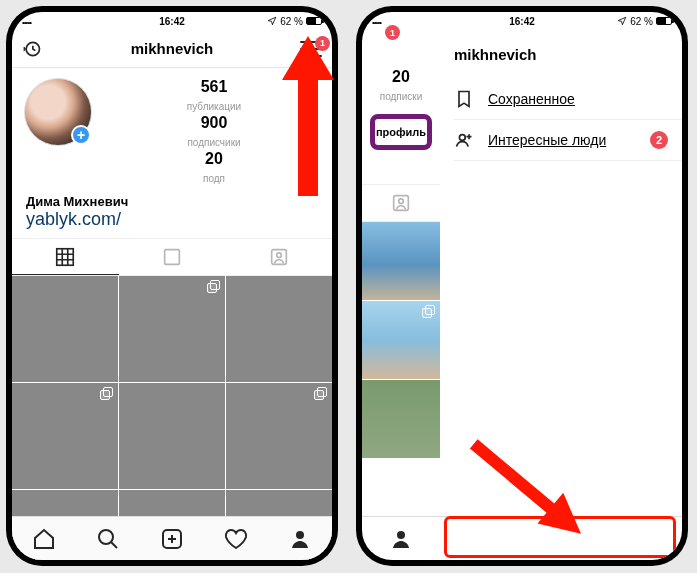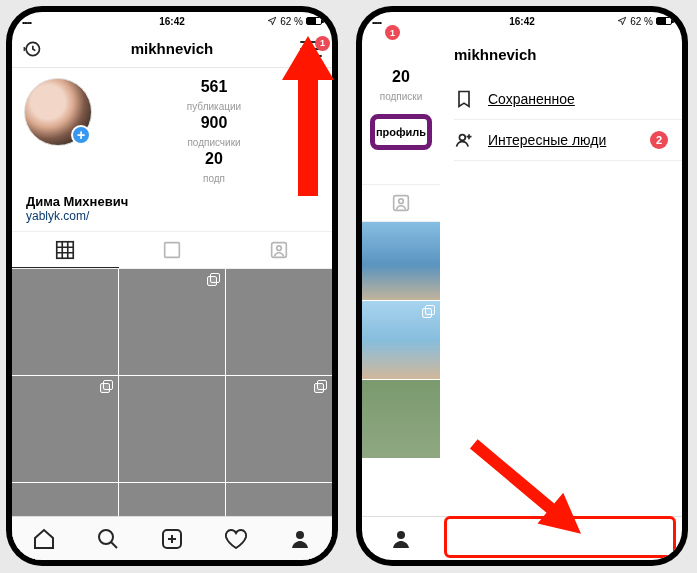--- a/index.html
+++ b/index.html
@@ -71,21 +71,21 @@
   .avatar { width:68px; height:68px; border-radius:50%; background: radial-gradient(circle at 35% 35%, #f2d6c7 28%, #d9a88e 42%, #7d5848 60%, #3c2f28 80%); position:relative; flex:none; border:1px solid #ddd;}
   .avatar .plus { position:absolute; bottom:0; right:0; width:20px; height:20px; border-radius:50%; background:#3897f0; border:2px solid #fff; color:#fff; font-size:14px; line-height:16px; text-align:center; font-weight:700;}
   .stats { flex:1; margin-left:16px; }
   .snum { display:flex; justify-content:space-around; text-align:center;flex-direction:column; }
   .snum div b { font-size:16px; display:block; font-weight:600;}
   .snum div span { font-size:10px; color:#999; }
   .edit-btn { margin-top:8px; width:100%; height:26px; border:1px solid #ccc; border-radius:4px; background:#fff; font-size:12px; font-weight:600; }
   .bio { padding: 4px 14px 8px 14px; }
   .bio .name { font-weight:600; font-size:13px; }
   .bio .sub { font-size:12px; color:#555; }
-  .bio .link { font-size:12px; color:#0a3a6b; }
+  .bio .link { font-size:18px; color:#0a3a6b; }
   
   .ptabs { height:38px; display:flex; border-top:1px solid #eee; border-bottom:1px solid #eee;}
   .ptabs div { flex:1; display:flex; align-items:center; justify-content:center; }
   .ptabs svg { width:22px; height:22px; }
   .ptabs .active { border-bottom:1px solid #262626; }
   
   .pgrid { display:grid; grid-template-columns:repeat(3,1fr); gap:1px; background:#fff;}
   .pgrid div { aspect-ratio:1/1; background:#888; position:relative; overflow:hidden;}
   .multi { position:absolute; top:4px; right:4px; width:14px; height:14px; }
   .multi::before, .multi::after { content:""; position:absolute; border:1.5px solid #fff; border-radius:2px; }

